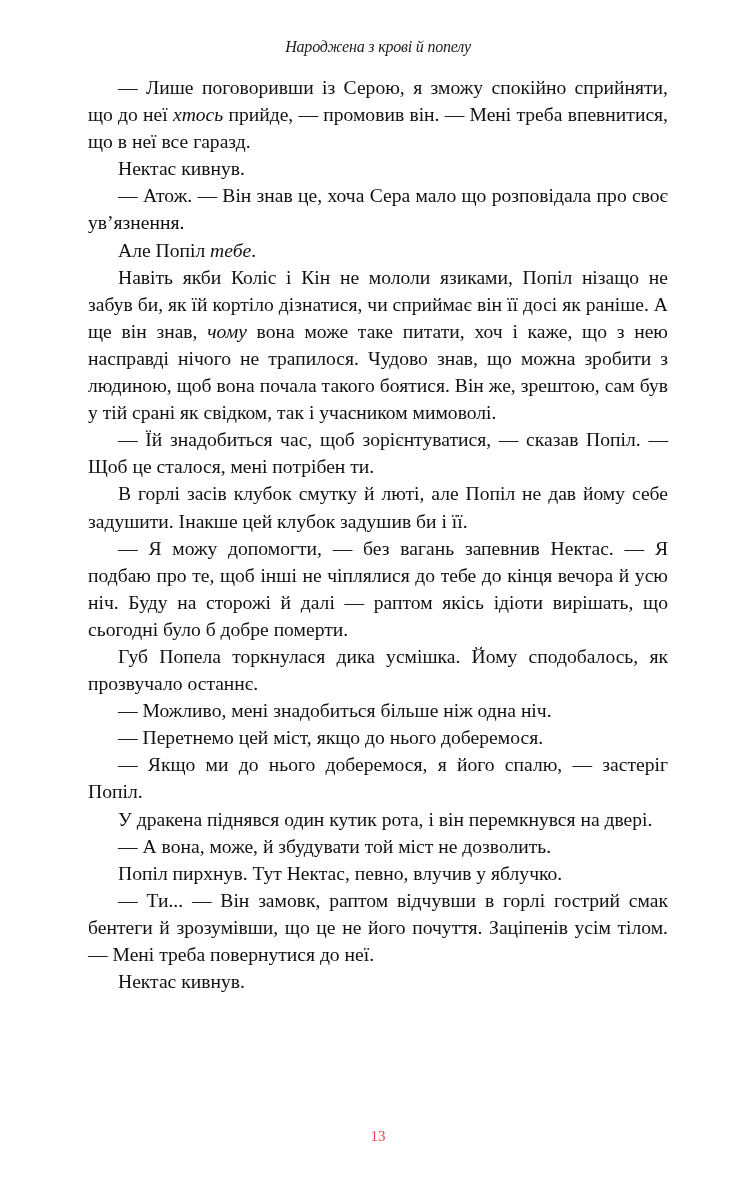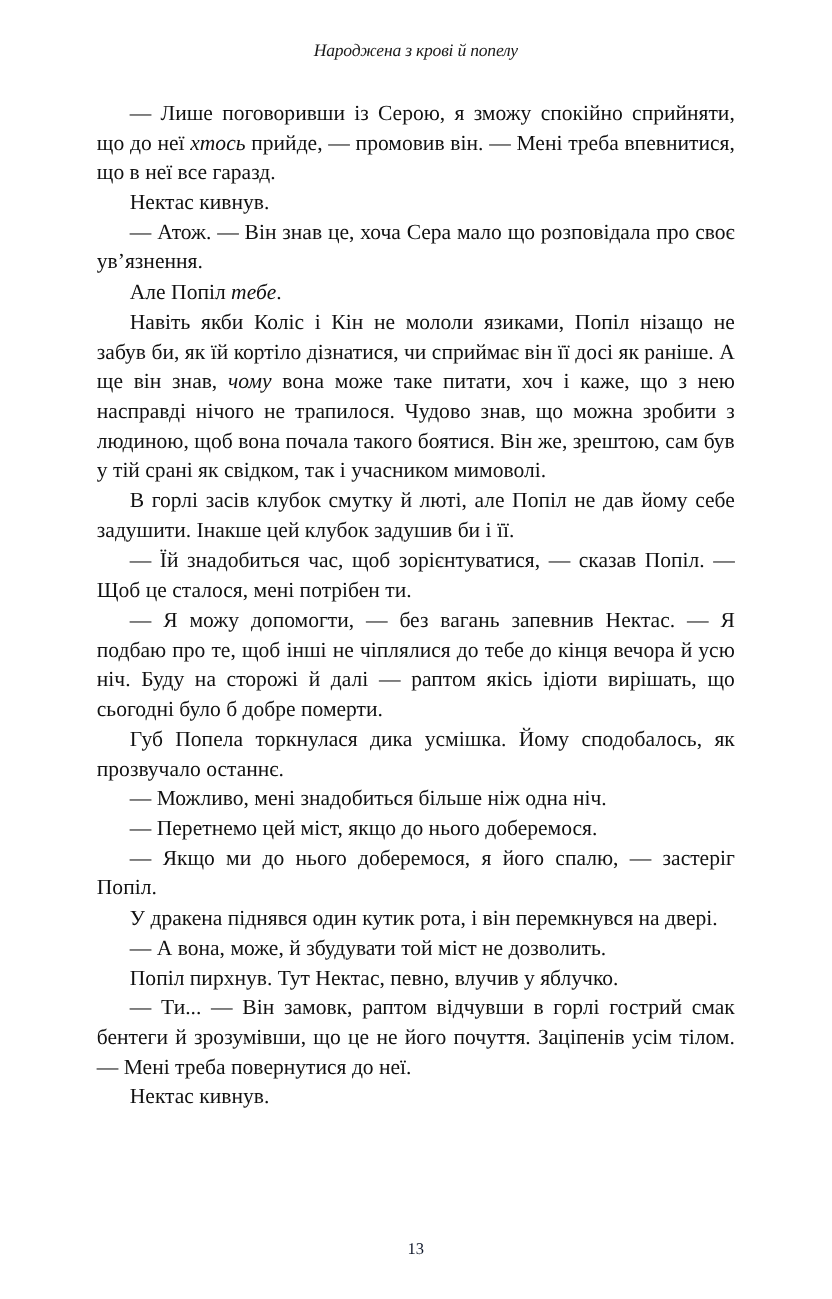--- a/index.html
+++ b/index.html
@@ -7,45 +7,45 @@
     .page {
       position: absolute; left: 0; top: 0; width: 756px; height: 1181px;
       background: #ffffff; color: #111111;
       font-family: "Liberation Serif", "DejaVu Serif", serif;
     }
     .running-head {
       position: absolute; top: 38px; left: 0; width: 756px; text-align: center;
       font-style: italic; font-size: 16px; letter-spacing: -0.2px; color: #1a1a1a;
     }
     .body-text {
-      position: absolute; top: 90px; left: 88px; width: 580px;
+      position: absolute; top: 74px; left: 88px; width: 580px;
       font-size: 19.6px; line-height: 27.1px; text-align: justify;
       hyphens: manual;
     }
     .body-text p { margin: 0; text-indent: 30px; }
     .body-text em { font-style: italic; }
     .folio {
       position: absolute; top: 1128px; left: 0; width: 756px; text-align: center;
-      font-size: 15px; color: #0f172a;
+      font-size: 15px; color: #ef4444;
     }
   </style>
 </head>
 <body>
 
 <div class="page">
   <div class="running-head">Народжена з крові й попелу</div>
 
   <div class="body-text">
     <p><span>— Лише поговоривши із Серою, я зможу спокійно сприйняти, що до неї </span><em>хтось</em><span> прийде, — промовив він. — Мені треба впевнитися, що в неї все гаразд.</span></p>
     <p>Нектас кивнув.</p>
     <p>— Атож. — Він знав це, хоча Сера мало що розповідала про своє ув’язнення.</p>
     <p><span>Але Попіл </span><em>тебе</em><span>.</span></p>
     <p><span>Навіть якби Коліс і Кін не мололи язиками, Попіл ніза­що не забув би, як їй кортіло дізнатися, чи сприймає він її досі як раніше. А ще він знав, </span><em>чому</em><span> вона може таке питати, хоч і каже, що з нею насправді нічого не трапилося. Чудово знав, що можна зробити з людиною, щоб вона почала тако­го боятися. Він же, зрештою, сам був у тій срані як свідком, так і учасником мимоволі.</span></p>
+    <p>— Їй знадобиться час, щоб зорієнтуватися, — сказав Попіл. — Щоб це сталося, мені потрібен ти.</p>
     <p>В горлі засів клубок смутку й люті, але Попіл не дав йому себе задушити. Інакше цей клубок задушив би і її.</p>
-    <p>— Їй знадобиться час, щоб зорієнтуватися, — сказав Попіл. — Щоб це сталося, мені потрібен ти.</p>
     <p>— Я можу допомогти, — без вагань запевнив Нектас. — Я подбаю про те, щоб інші не чіплялися до тебе до кінця вечора й усю ніч. Буду на сторожі й далі — раптом якісь ідіоти вирішать, що сьогодні було б добре померти.</p>
     <p>Губ Попела торкнулася дика усмішка. Йому сподоба­лось, як прозвучало останнє.</p>
     <p>— Можливо, мені знадобиться більше ніж одна ніч.</p>
     <p>— Перетнемо цей міст, якщо до нього доберемося.</p>
     <p>— Якщо ми до нього доберемося, я його спалю, — засте­ріг Попіл.</p>
     <p>У дракена піднявся один кутик рота, і він перемкнувся на двері.</p>
     <p>— А вона, може, й збудувати той міст не дозволить.</p>
     <p>Попіл пирхнув. Тут Нектас, певно, влучив у яблучко.</p>
     <p>— Ти... — Він замовк, раптом відчувши в горлі гострий смак бентеги й зрозумівши, що це не його почуття. Заціпе­нів усім тілом. — Мені треба повернутися до неї.</p>
     <p>Нектас кивнув.</p>

